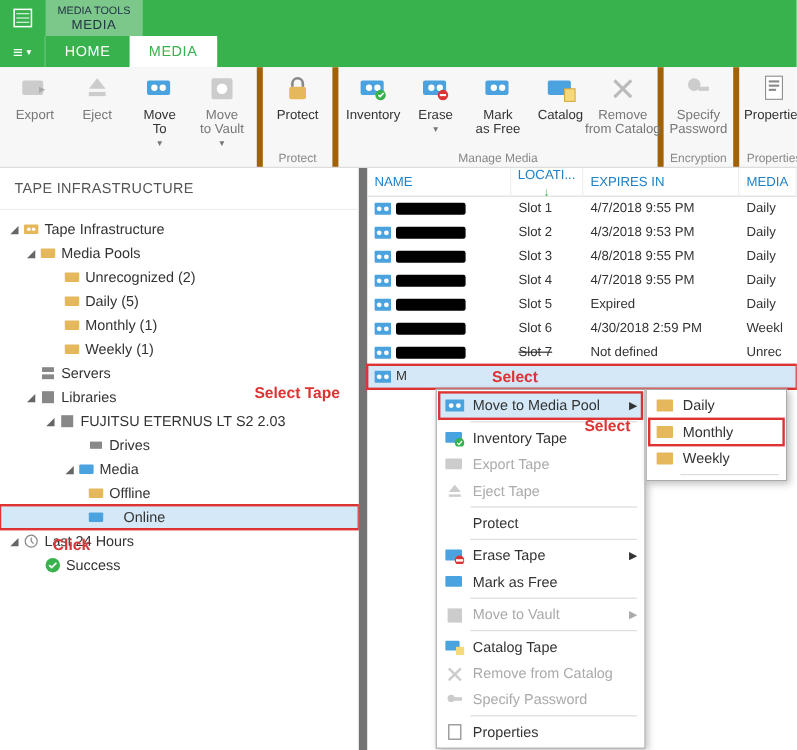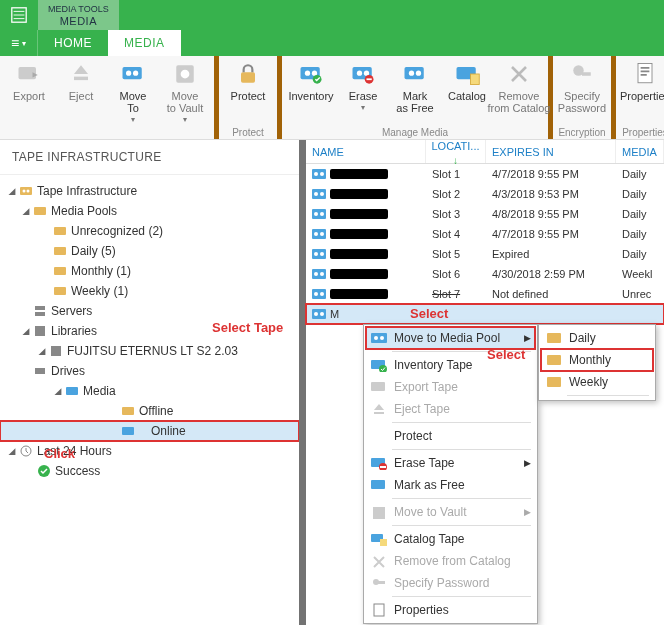--- a/index.html
+++ b/index.html
@@ -25,21 +25,21 @@
   .ribbon-btn .arrow { font-size: 8px; line-height: 8px; color: #777; }
   .content { display: flex; height: calc(625px - 30px - 26px - 84px); }
   .sidebar { width: 306px; border-right: 7px solid #737373; display: flex; flex-direction: column; }
   .sidebar-title { padding: 10px 12px; font-size: 12px; color: #555; border-bottom: 1px solid #eee; letter-spacing: 0.3px; }
   .tree { flex: 1; padding: 6px 0; overflow: hidden; position: relative; }
   .tree-row { display: flex; align-items: center; height: 20px; padding-right: 6px; white-space: nowrap; }
   .tree-row .twisty { width: 12px; font-size: 9px; color: #666; text-align: center; flex-shrink: 0; }
   .tree-row .ticon { width: 16px; height: 16px; flex-shrink: 0; display: flex; align-items: center; justify-content: center; margin-right: 3px; }
   .tree-row.selected { background: #d4e8f7; gap: 12px; }
   .pad-0 { padding-left: 6px; } .pad-1 { padding-left: 20px; } .pad-2 { padding-left: 36px; }
-  .pad-3 { padding-left: 52px; } .pad-4 { padding-left: 32px; } .pad-5 { padding-left: 120px; }
+  .pad-3 { padding-left: 52px; } .pad-4 { padding-left: 72px; } .pad-5 { padding-left: 72px; }
   .main-pane { flex: 1; display: flex; flex-direction: column; }
   .col-headers { display: flex; height: 24px; border-bottom: 1px solid #ddd; align-items: center; color: #1e80c7; font-size: 11px; }
   .col-headers > div { padding: 0 6px; border-right: 1px solid #eee; height: 100%; display: flex; align-items: center; gap: 3px; }
   .data-row { display: flex; height: 20px; align-items: center; font-size: 11px; }
   .data-row > div { padding: 0 6px; overflow: hidden; text-overflow: ellipsis; white-space: nowrap; }
   .c-name { width: 120px; display: flex; align-items: center; gap: 4px; }
   .c-loc { width: 60px; flex-direction: column; } .c-exp { width: 130px; } .c-med { flex: 1; }
   .row-sel { outline: 2px solid #d33; outline-offset: -1px; background: #d4e8f7; }
   .ctx-menu { position: absolute; background: #fff; border: 1px solid #aaa; box-shadow: 2px 2px 6px rgba(0,0,0,0.25); font-size: 12px; padding: 2px; }
   .ctx-row { display: flex; align-items: center; height: 22px; padding: 0 18px 0 4px; gap: 6px; position: relative; }

